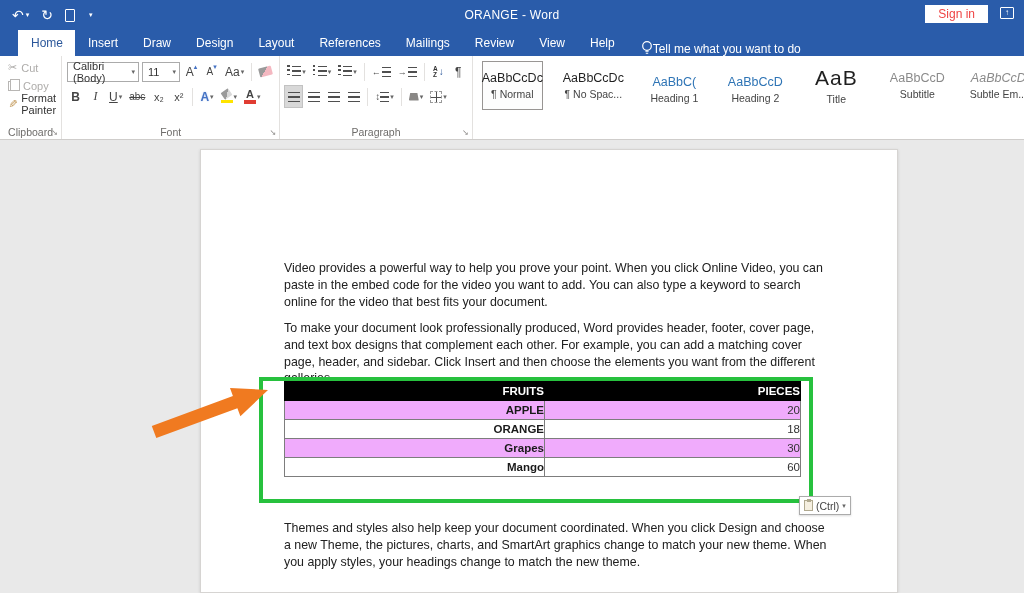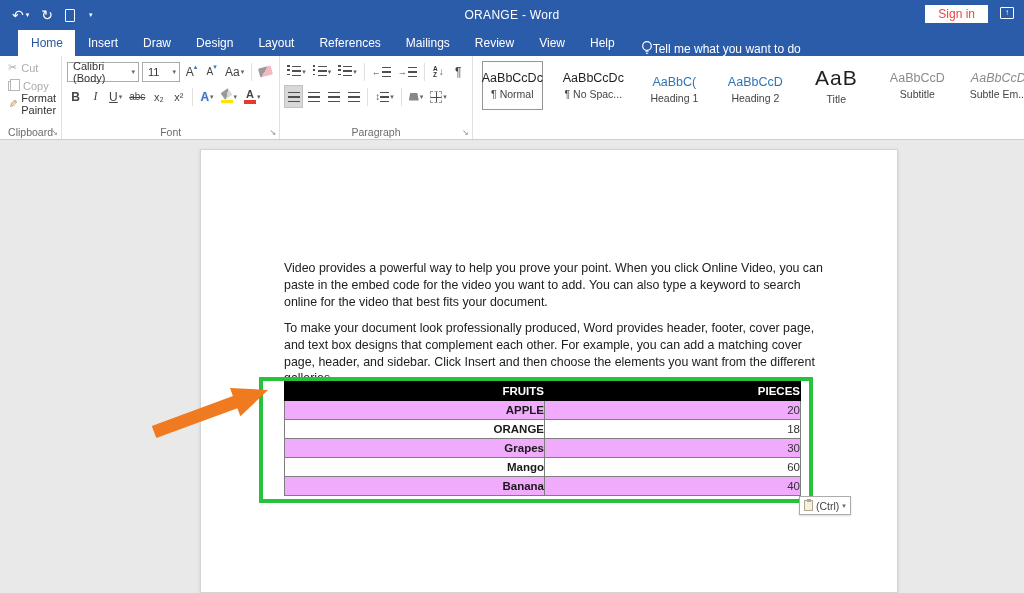--- a/index.html
+++ b/index.html
@@ -360,27 +360,24 @@
           <td class="count">18</td>
         </tr>
         <tr class="alt">
           <td class="fruit">Grapes</td>
           <td class="count">30</td>
         </tr>
         <tr>
           <td class="fruit">Mango</td>
           <td class="count">60</td>
         </tr>
-        <tr class="alt">
-          <td class="fruit">Banana</td>
-          <td class="count">40</td>
-        </tr>
       </tbody>
         </table>
 
+      <p class="doc-p p3">Themes and styles also help keep your document coordinated. When you click Design and choose a new Theme, the pictures, charts, and SmartArt graphics change to match your new theme. When you apply styles, your headings change to match the new theme.</p>
     </div>
 
     <div class="green-rect"></div>
 
     <svg class="arrow-svg" width="130" height="62" viewBox="0 0 130 62">
       <polygon points="10.3,58.1 91.4,28.2 94.4,36.2 122,10 84,8 86.9,16 5.8,45.9" fill="#f07a20"></polygon>
     </svg>
 
     <div class="paste-btn">
       <span class="pb-ic"></span>

